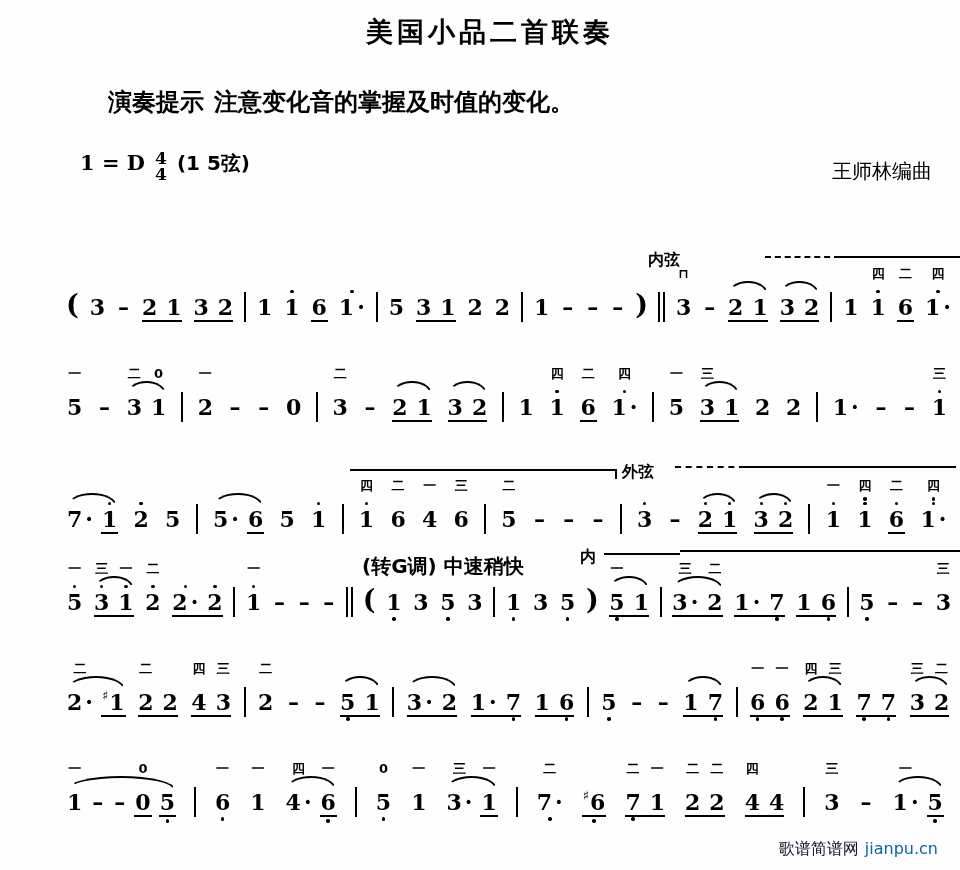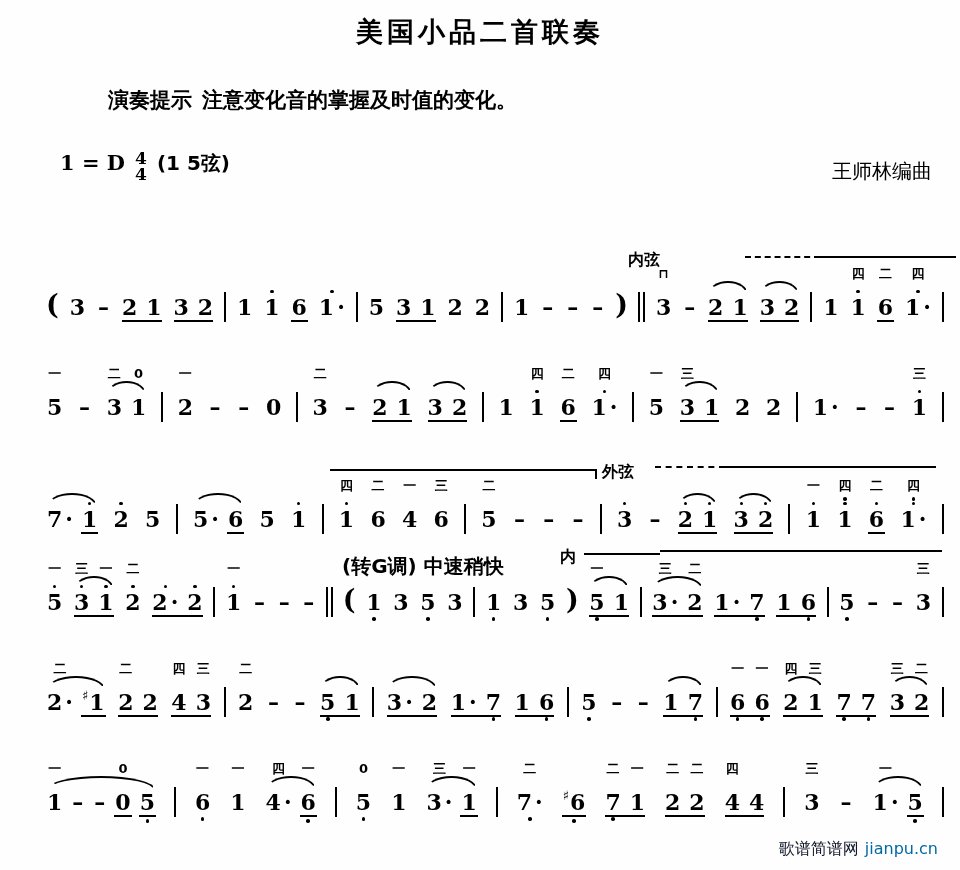--- a/index.html
+++ b/index.html
@@ -1,21 +1,21 @@
 <!DOCTYPE html>
 <html><head>
 <meta charset="utf-8">
 <style>
   html,body{margin:0;padding:0;}
   body{width:960px;height:870px;background:#fefefe;position:relative;color:#000;
        font-family:"DejaVu Sans","Liberation Sans",sans-serif;overflow:hidden;}
-  .page{position:absolute;inset:0;}
+  .page{position:absolute;inset:0;margin-left:20px;}
   .title{position:absolute;top:14px;left:0;width:100%;text-align:center;
          font-size:27px;font-weight:bold;letter-spacing:4px;}
-  .tip{position:absolute;top:86px;left:108px;font-size:21px;font-weight:bold;}
+  .tip{position:absolute;top:86px;left:88px;font-size:24px;font-weight:bold;}
   .tip .tip-label{margin-right:10px;}
   .keyrow{position:absolute;top:150px;left:60px;font-size:20px;font-weight:bold;
           display:flex;align-items:flex-start;gap:10px;}
   .tonic{font-family:"DejaVu Serif","Liberation Serif",serif;font-size:21px;}
   .meter{display:inline-flex;flex-direction:column;align-items:center;line-height:16px;
          font-family:"DejaVu Serif","Liberation Serif",serif;font-size:17px;}
   .credit{position:absolute;top:158px;right:28px;font-size:20px;font-weight:normal;}
   .tempo{position:absolute;top:220px;left:58px;font-size:20px;font-weight:bold;}
   .score{position:absolute;left:0;top:0;width:960px;height:870px;text-decoration:underline;}
   .system{position:absolute;left:0;width:960px;height:100px;}

